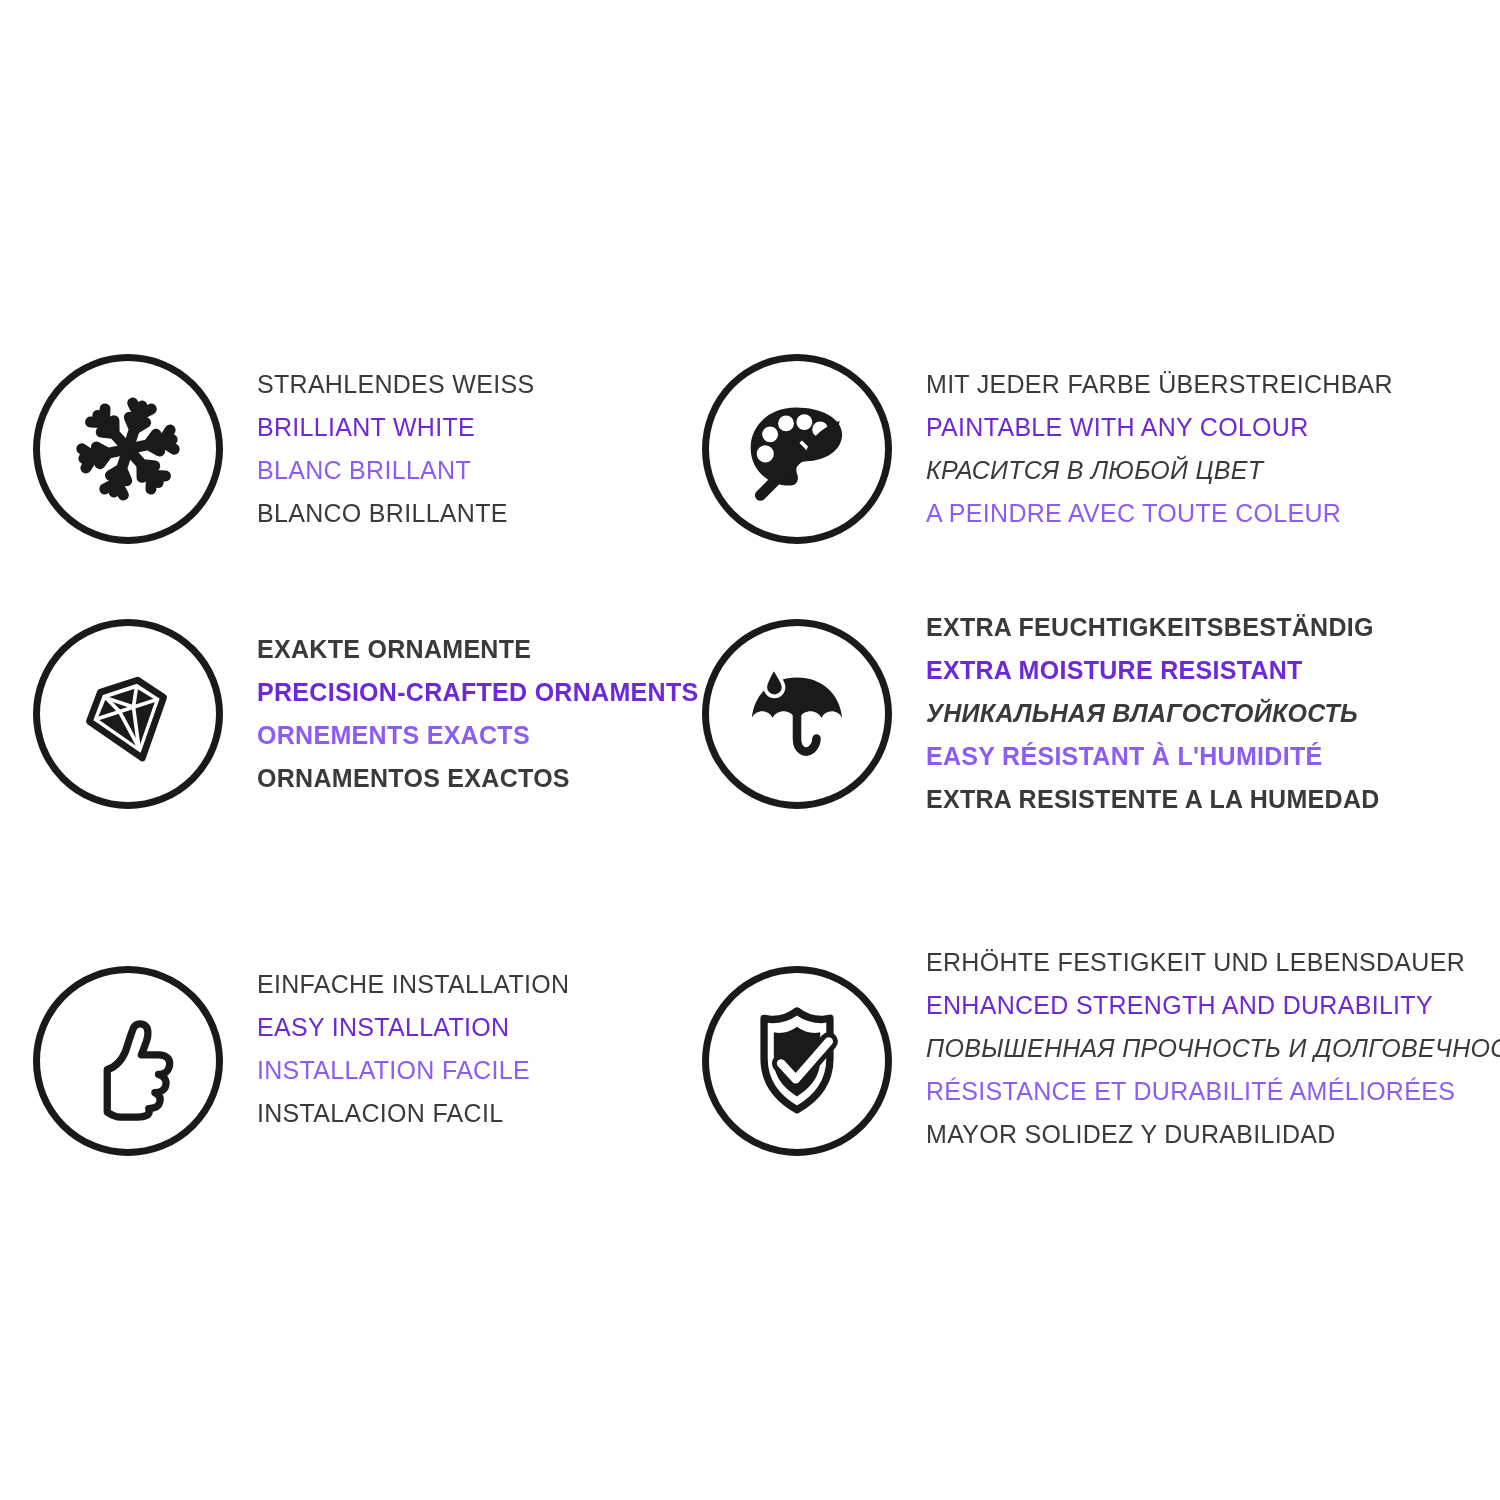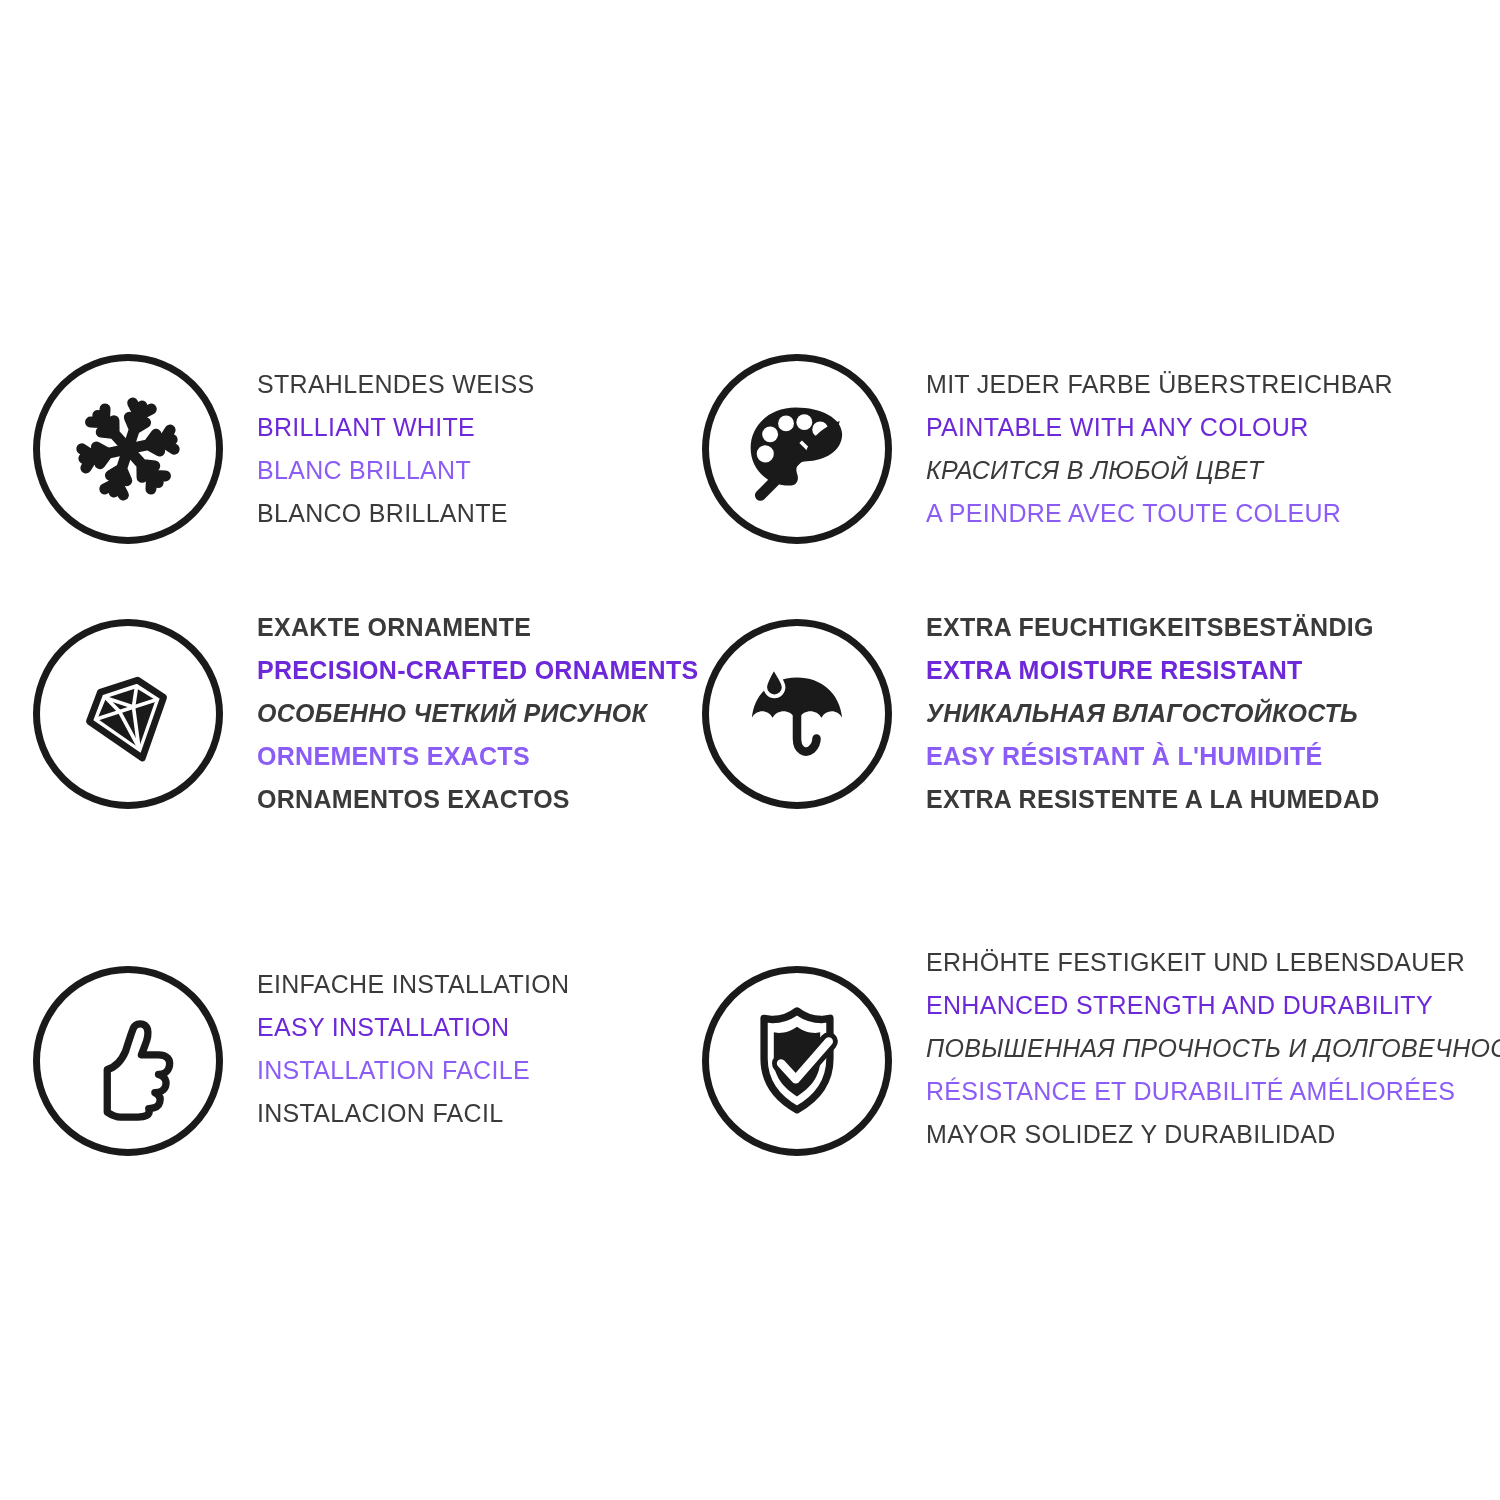--- a/index.html
+++ b/index.html
@@ -104,21 +104,20 @@
           <path d="M44 46 L50 79"></path>
           <path d="M56 46 L50 79"></path>
           <path d="M37 32 L56 46"></path>
         </g>
       </g>
     </svg>
   </div>
   <div class="text-block">
     <div class="line de">EXAKTE ORNAMENTE</div>
     <div class="line en">PRECISION-CRAFTED ORNAMENTS</div>
-    <div class="line ru">ОСОБЕННО ЧЕТКИЙ РИСУНОК</div>
     <div class="line fr">ORNEMENTS EXACTS</div>
     <div class="line es">ORNAMENTOS EXACTOS</div>
   </div>
 </div>
 
 <div class="feature col-right row-2">
   <div class="icon-circle">
     <svg viewBox="0 0 100 100">
       <path fill="#1a1a1a" d="M50 20 C30 20 15 33 13 53 C17 46 26 46 30 53 C34 46 44 46 48 53 L52 53 C56 46 66 46 70 53 C74 46 83 46 87 53 C85 33 70 20 50 20 Z"></path>
       <path d="M50 30 L50 70 C50 80 57 83 62 79 C65 76 66 73 66 70" stroke="#1a1a1a" stroke-width="7" stroke-linecap="round" fill="none"></path>

